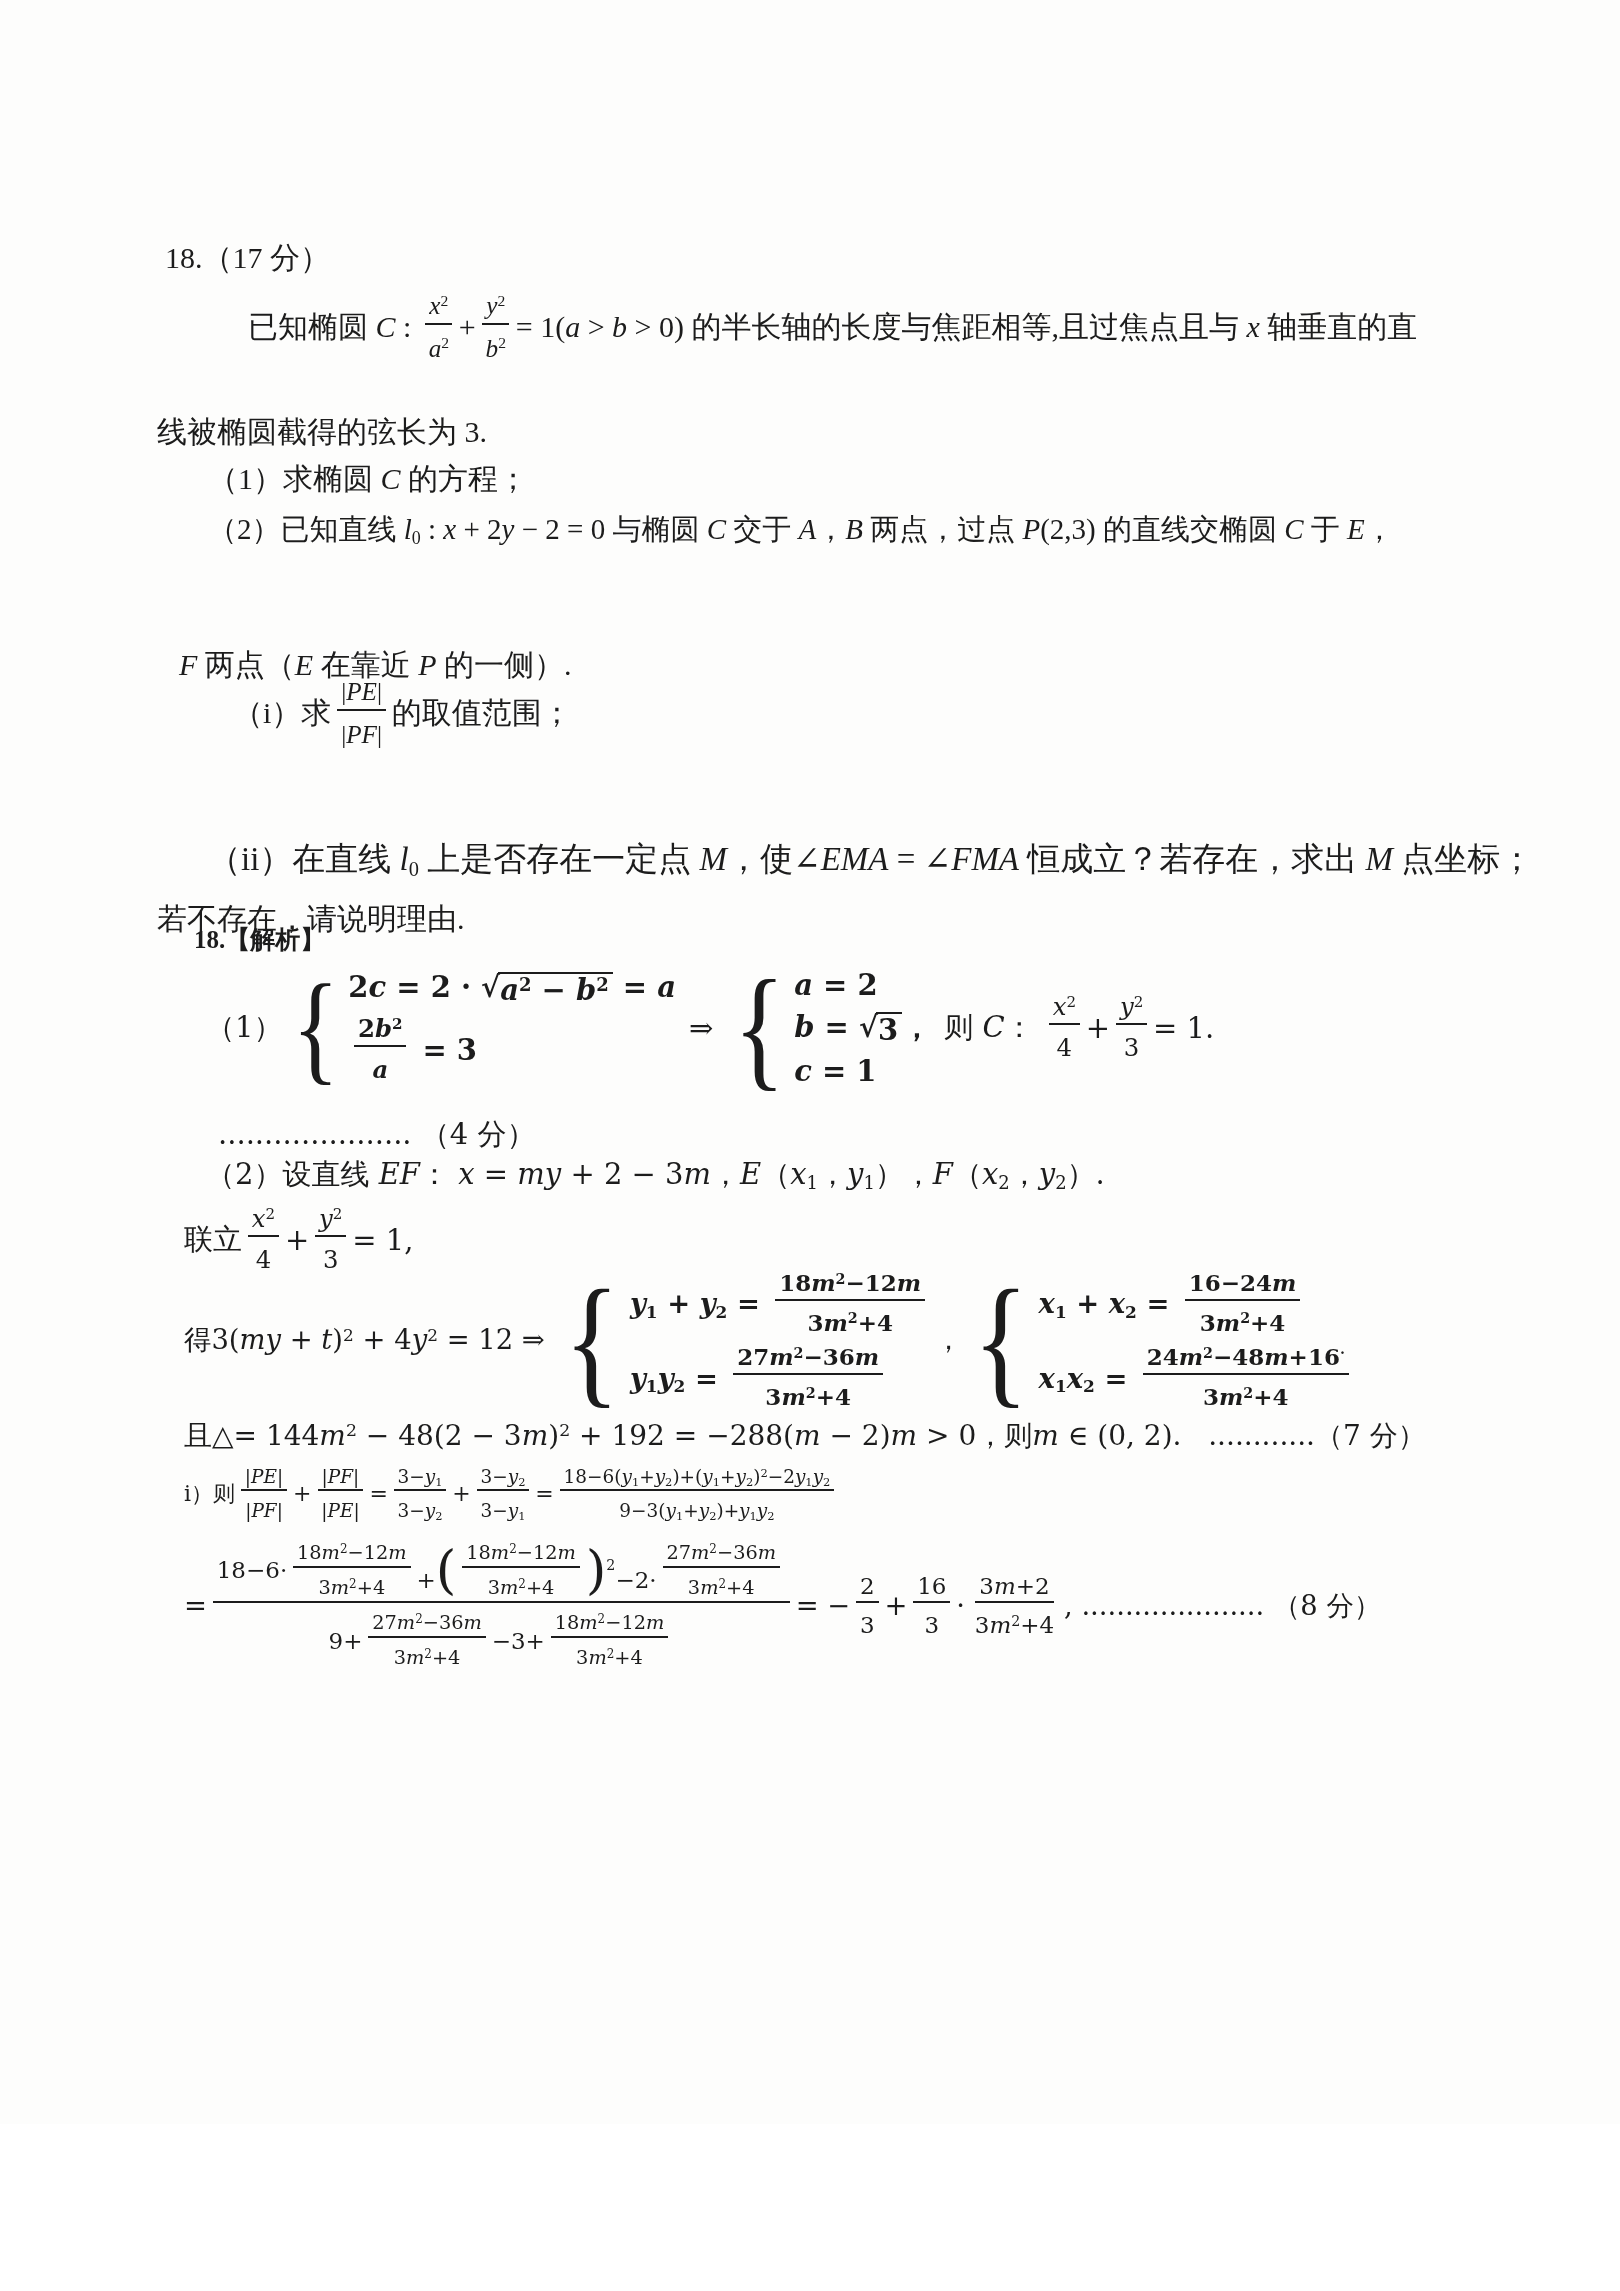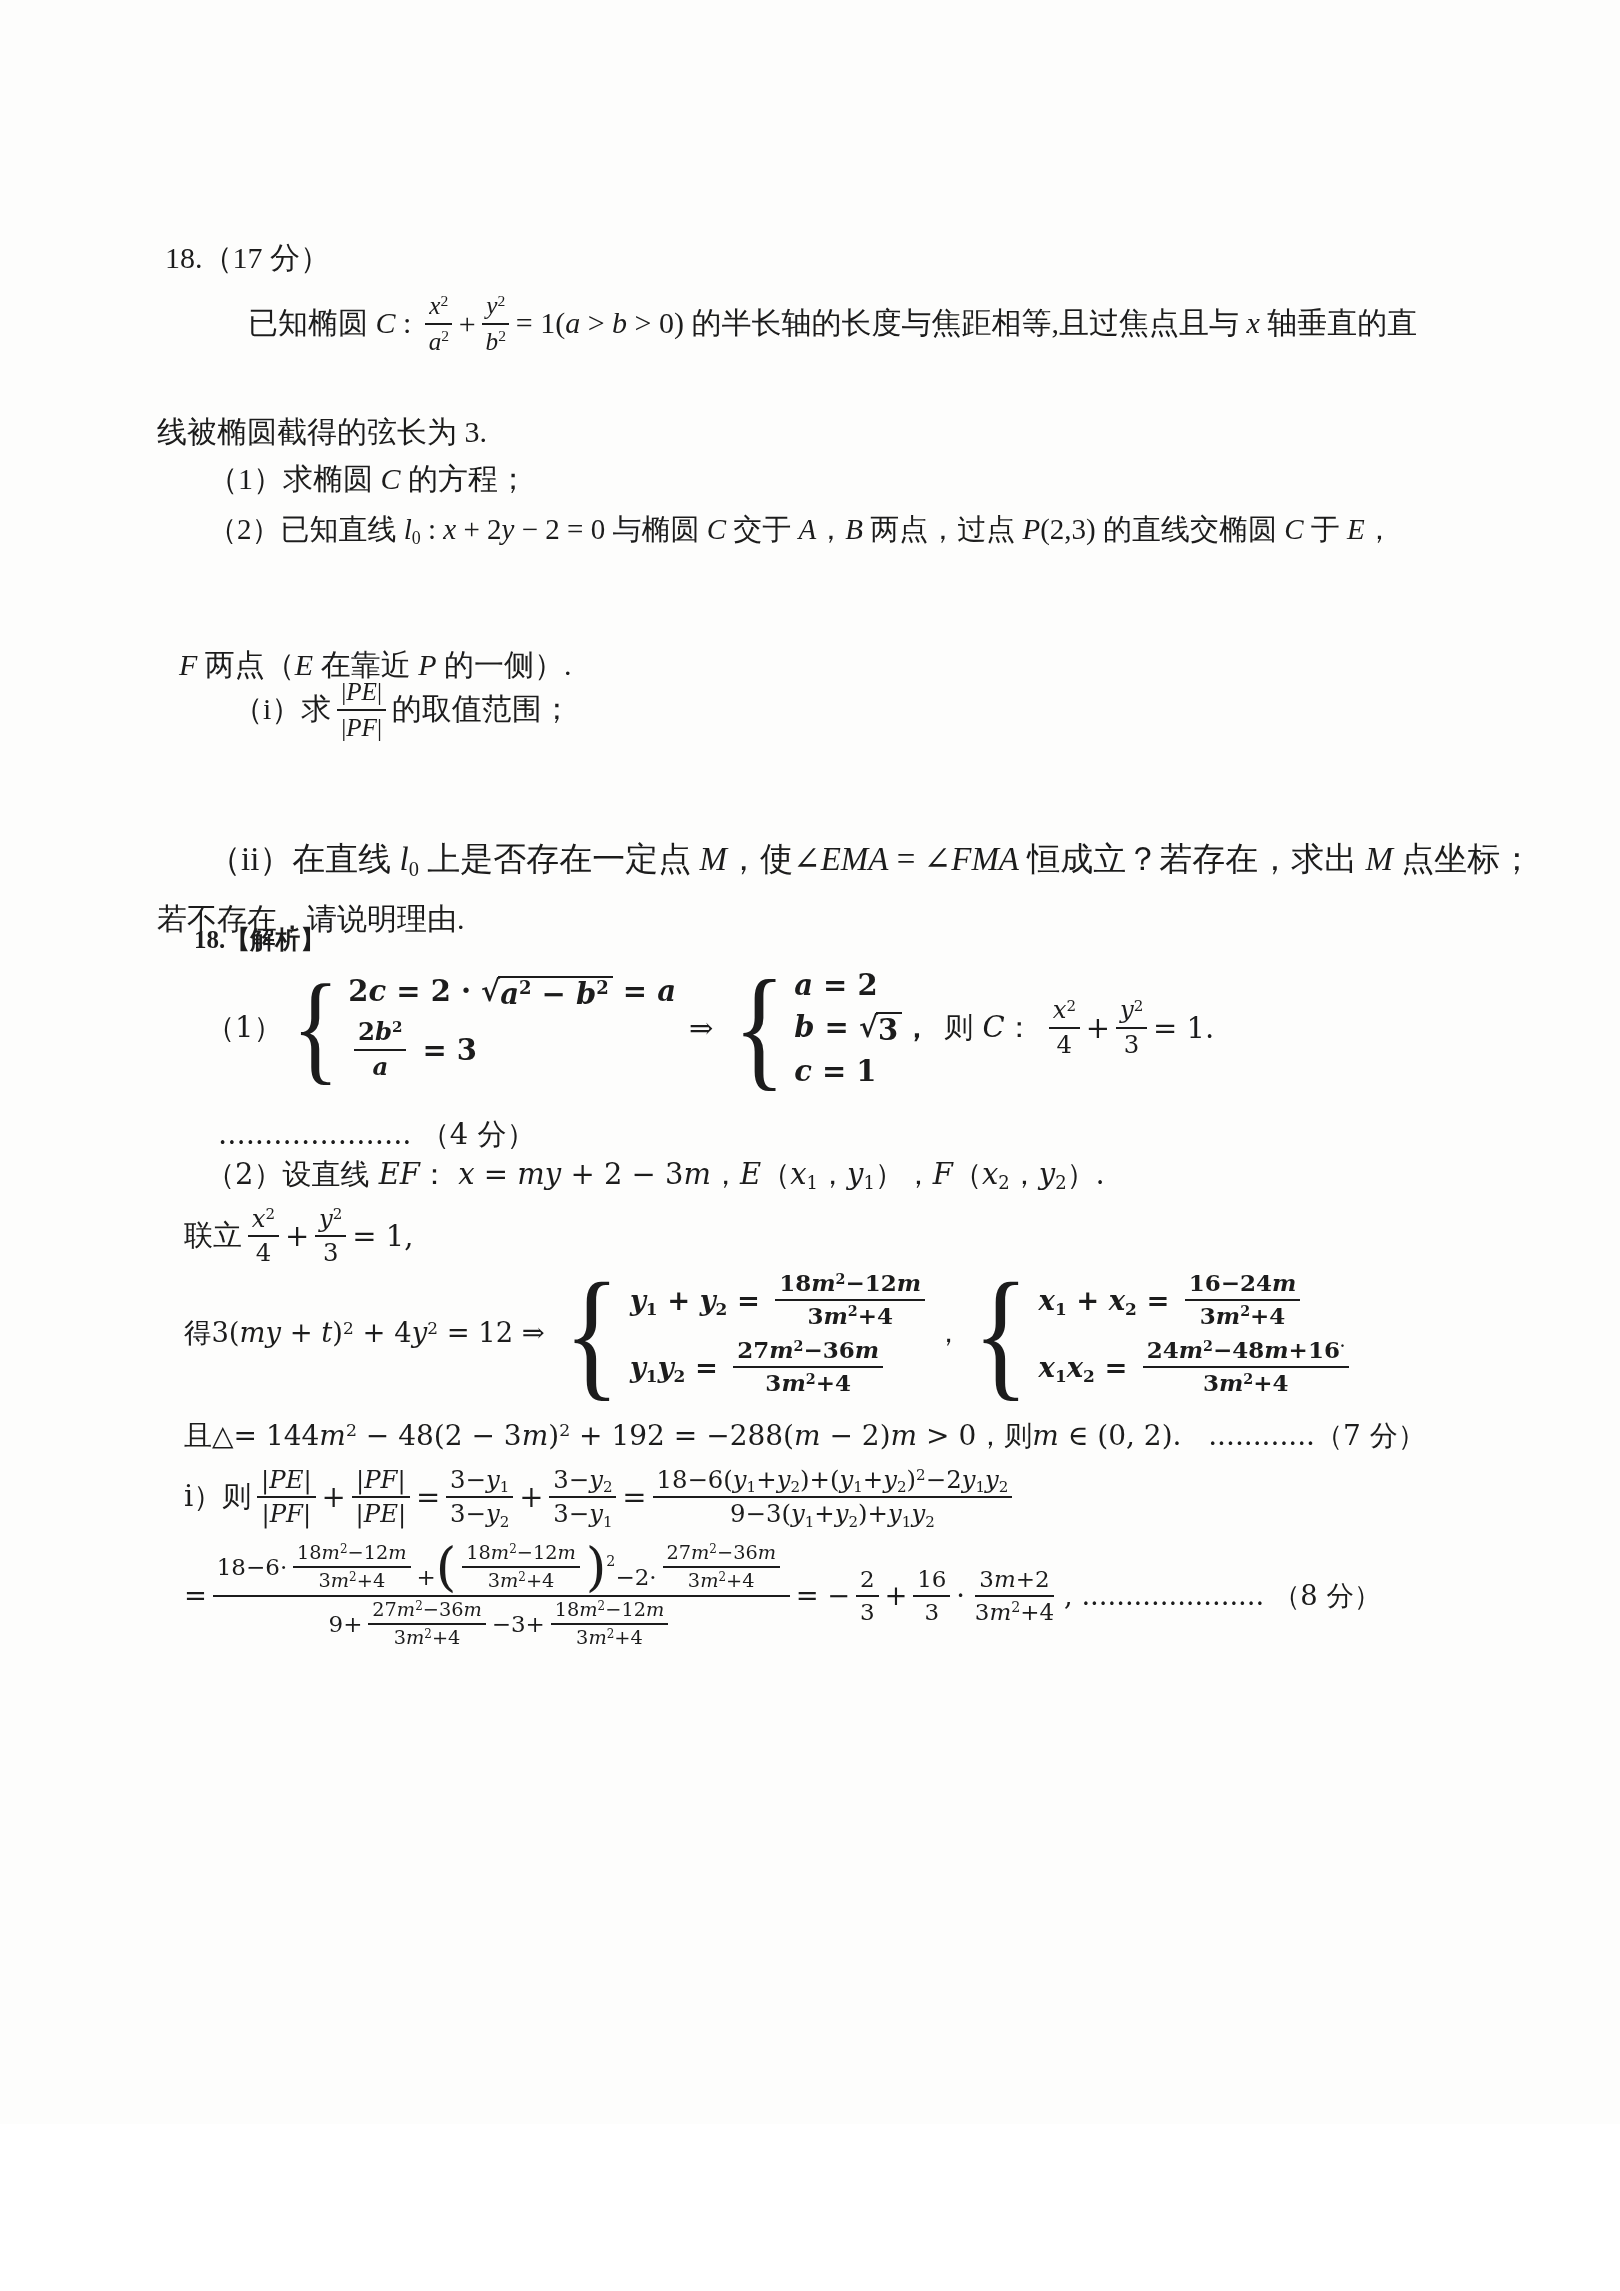--- a/index.html
+++ b/index.html
@@ -11,21 +11,21 @@
   .sol{font-size:29px;font-family:"DejaVu Serif","Liberation Serif",serif;}
   .bold{font-weight:bold;}
   i.t{font-style:italic;}
   .sup{font-size:62%;position:relative;top:-0.52em;white-space:pre;}
   .sub{font-size:62%;position:relative;top:0.28em;white-space:pre;}
   .big{font-size:230%;line-height:1;font-weight:300;}
   .big+.sup{top:-1.3em;}
   .frac{display:inline-flex;flex-direction:column;align-items:center;font-size:84%;margin:0 5.9px;}
   .frac .num,.frac .den{display:flex;align-items:center;justify-content:center;line-height:1.25;padding:0 3.9px;}
   .frac .num{border-bottom:2px solid #1c1c1c;padding-bottom:1px;}
-  .frac .den{padding-top:1px;}
+  .frac .den{padding-top:8px;}
   .cases{display:inline-flex;align-items:center;margin:0 3.9px;}
   .brace-glyph{line-height:.78;font-family:"Liberation Serif",serif;transform:scaleX(.8);
                transform-origin:center;font-weight:400;}
   .cases-col{display:inline-flex;flex-direction:column;align-items:flex-start;row-gap:5.9px;margin-left:2.9px;font-weight:bold;}
   .cases-row{display:flex;align-items:center;white-space:pre;}
   .sqrt{display:inline-flex;align-items:flex-start;}
   .rad{line-height:1.05;}
   .radc{border-top:2px solid #1c1c1c;line-height:1.15;padding:0 3.9px 0 2px;margin-left:-2px;}
 
   
@@ -38,21 +38,21 @@
   #l-i{top:676px;left:233px;}
   #l-ii{top:837px;left:208px;font-size:33px;align-items:flex-end;}
   #l-iii{top:851px;left:157px;margin-top:48px;}
   #l-sol{top:923px;left:194px;font-size:25px;}
   #l-s1{top:968px;left:206px;}
   #l-s2{top:1115px;left:218px;}
   #l-s3{top:1155px;left:206px;}
   #l-s4{top:1204px;left:184px;}
   #l-s5{top:1269px;left:184px;font-size:27.4px;}
   #l-s6{top:1417px;left:184px;font-size:28px;}
-  #l-s7{top:1465px;left:184px;font-size:29px;}
+  #l-s7{top:1465px;left:184px;font-size:22px;}
   #l-s8{top:1541px;left:184px;font-size:27.4px;}
 </style>
 </head>
 <body>
 
 <div class="page">
   <div id="math-root">
       <div class="line prob" id="l-num"><span class="chunk"><span class="t">18.（17 分）</span></span></div>
       <div class="line prob" id="l-p1"><span class="chunk"><span class="t">已知椭圆 </span><i class="t">C</i><span class="t"> : </span></span><span class="frac"><span class="num"><span class="chunk"><i class="t">x</i><span class="sup">2</span></span></span><span class="den"><span class="chunk"><i class="t">a</i><span class="sup">2</span></span></span></span><span class="chunk"><span class="t">+</span></span><span class="frac"><span class="num"><span class="chunk"><i class="t">y</i><span class="sup">2</span></span></span><span class="den"><span class="chunk"><i class="t">b</i><span class="sup">2</span></span></span></span><span class="chunk"><span class="t">= 1(</span><i class="t">a</i><span class="t"> &gt; </span><i class="t">b</i><span class="t"> &gt; 0) 的半长轴的长度与焦距相等,且过焦点且与 </span><i class="t">x</i><span class="t"> 轴垂直的直</span></span></div>
       <div class="line prob" id="l-p2"><span class="chunk"><span class="t">线被椭圆截得的弦长为 3.</span></span></div>

